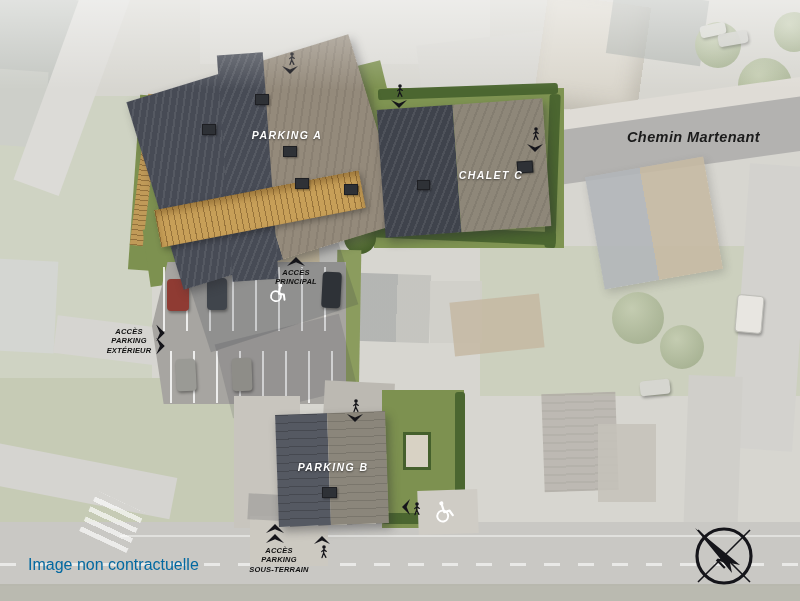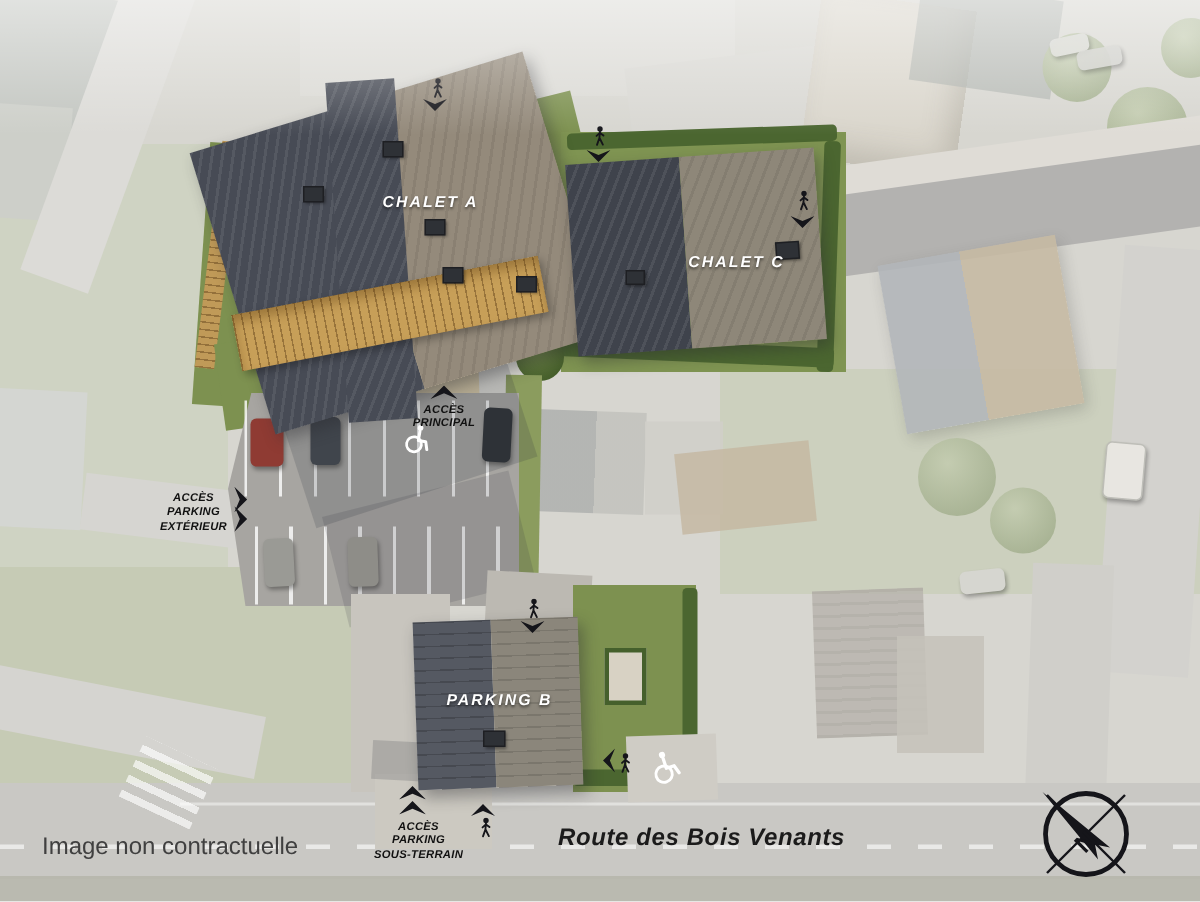--- a/index.html
+++ b/index.html
@@ -15,21 +15,21 @@
   .roof-bl{background:#8b867b;background-image:repeating-linear-gradient(180deg,rgba(0,0,0,.12) 0 1px,transparent 1px 8px)}
   .chalet{box-shadow:3px 5px 10px rgba(40,40,45,.4)}
   .chim{background:#2e3136;border:1px solid rgba(0,0,0,.35);box-shadow:1px 1px 2px rgba(0,0,0,.4)}
   .car{border-radius:4px;box-shadow:1px 2px 3px rgba(0,0,0,.35)}
   .pklines{background:repeating-linear-gradient(90deg,rgba(255,255,255,.8) 0 2px,transparent 2px 23px)}
   .stripes-cw{background:repeating-linear-gradient(0deg,#fff 0 5px,transparent 5px 11px);opacity:.65}
   .dashes{background:repeating-linear-gradient(90deg,rgba(255,255,255,.6) 0 16px,transparent 16px 34px)}
   .slats{background-image:repeating-linear-gradient(90deg,rgba(80,50,15,.4) 0 1px,transparent 1px 6px)}
   .fence-slats{background-image:repeating-linear-gradient(0deg,rgba(80,50,15,.4) 0 1px,transparent 1px 5px)}
   .title{font-size:23px;font-weight:700;color:#262626;letter-spacing:.3px}
-  .disclaimer{font-size:16px;color:#404040}
+  .disclaimer{font-size:16px;color:#0369a1}
   .chalet-label{color:#fff;font-style:italic;font-weight:800;font-size:10.5px;letter-spacing:1.4px;text-align:center;text-shadow:0 1px 2px rgba(0,0,0,.55);white-space:nowrap}
   .road-label{font-style:italic;font-weight:700;color:#1b1b1b;letter-spacing:.4px;white-space:nowrap}
   .acc-label{font-size:7.5px;font-weight:800;font-style:italic;color:#101010;text-align:center;line-height:1.25;white-space:pre-line;letter-spacing:.2px}
 </style>
 </head>
 <body>
 
 <div class="scene">
 
   <div class="abs" style="left:0;top:96px;width:152px;height:300px;background:#cfd3c3"></div>
@@ -193,24 +193,24 @@
     </svg>
   <svg class="abs" style="left:266px;top:524px" width="18" height="9" viewBox="0 0 16 8">
       <polygon points="0,8 8,0 16,8 8,4.6" fill="#15151a"></polygon>
     </svg>
   <svg class="abs" style="left:266px;top:534px" width="18" height="9" viewBox="0 0 16 8">
       <polygon points="0,8 8,0 16,8 8,4.6" fill="#15151a"></polygon>
     </svg>
 
   <div class="abs" style="left:0;top:0;width:800px;height:90px;background:linear-gradient(180deg,rgba(255,255,255,.5),rgba(255,255,255,0));pointer-events:none"></div>
 
-  <div class="abs chalet-label" style="left:240px;top:129px;width:94px">CHALET A</div>
+  <div class="abs chalet-label" style="left:240px;top:129px;width:94px">PARKING A</div>
   <div class="abs chalet-label" style="left:444px;top:169px;width:94px">CHALET C</div>
   <div class="abs chalet-label" style="left:286px;top:461px;width:94px">PARKING B</div>
-  <div class="abs road-label" style="left:372px;top:550px;font-size:16px">Route des Bois Venants</div>
+  <div class="abs road-label" style="left:627px;top:129px;font-size:14.5px">Chemin Martenant</div>
   <div class="abs acc-label" style="left:263px;top:268px;width:66px">ACCÈS
 PRINCIPAL</div>
   <div class="abs acc-label" style="left:97px;top:327px;width:64px">ACCÈS
 PARKING
 EXTÉRIEUR</div>
   <div class="abs acc-label" style="left:245px;top:546px;width:68px">ACCÈS
 PARKING
 SOUS-TERRAIN</div>
   <div class="abs disclaimer" style="left:28px;top:556px">Image non contractuelle</div>
 

